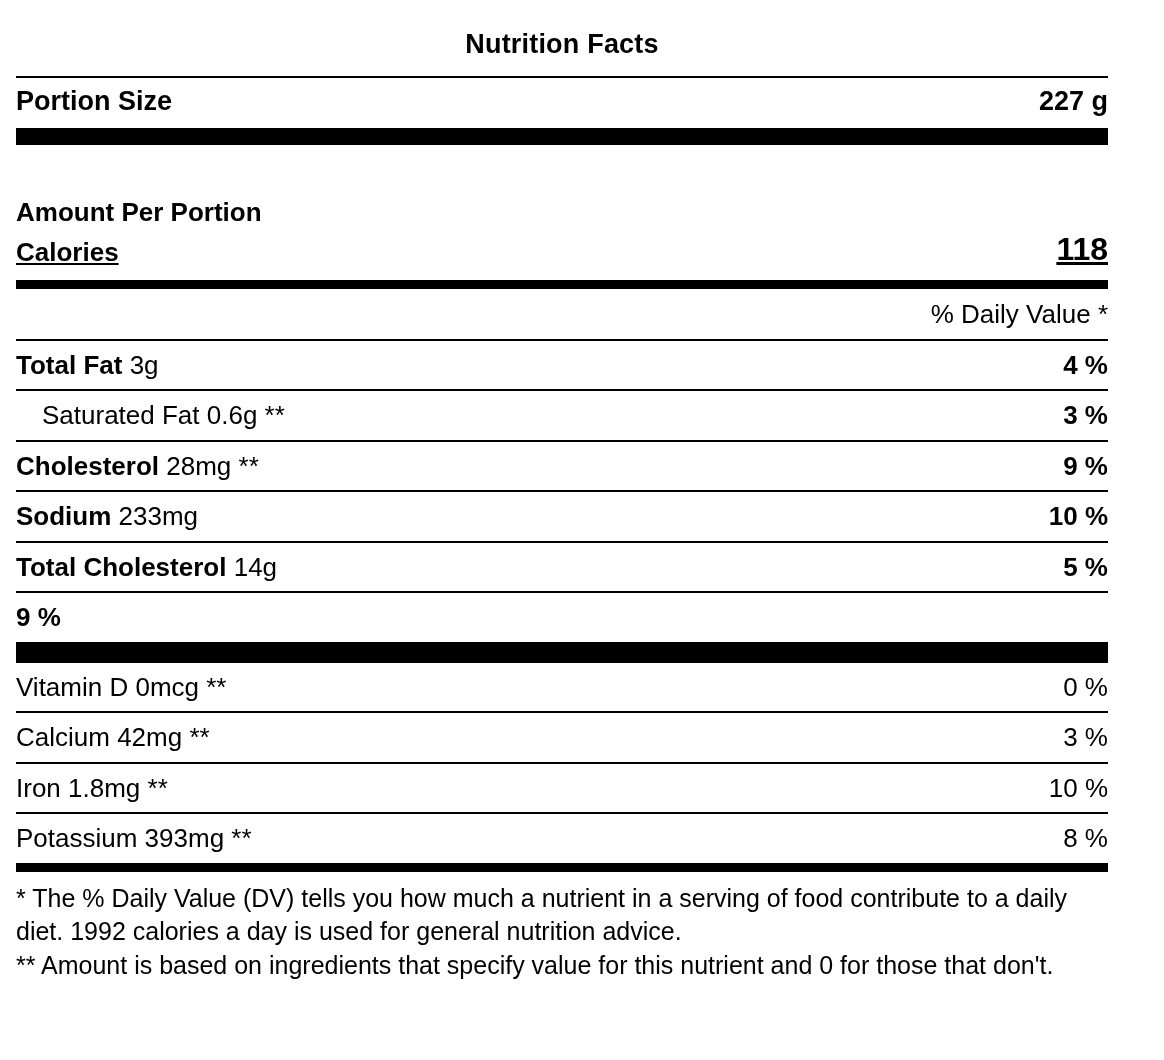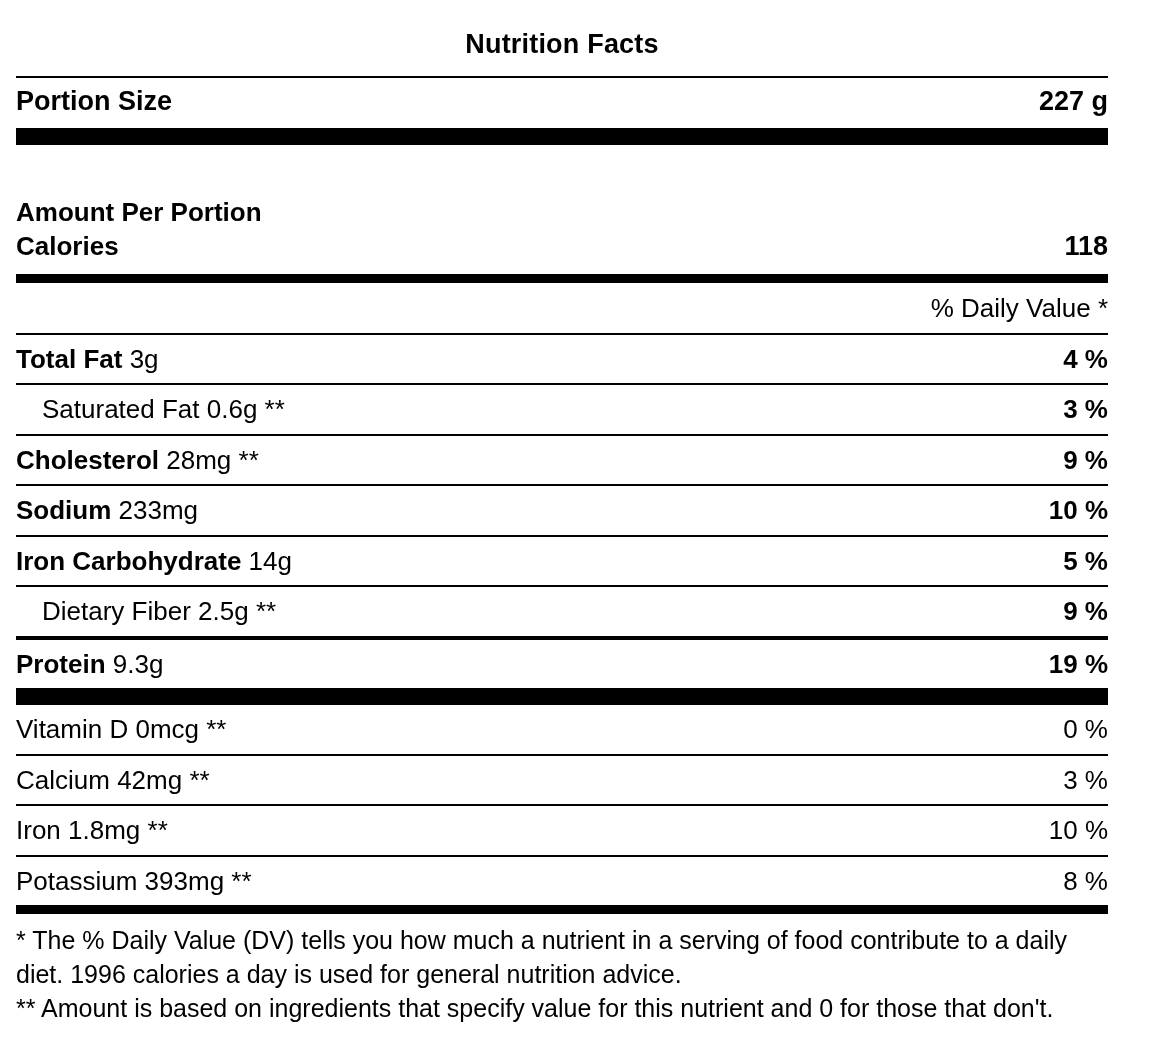--- a/index.html
+++ b/index.html
@@ -82,23 +82,24 @@
     font-weight: bold;
     line-height: 1.35;
   }
   .calories-row {
     display: flex;
     justify-content: space-between;
     align-items: flex-end;
     font-size: 26px;
     font-weight: bold;
     padding-bottom: 8px;
+    text-decoration: underline;
   }
   .calories-value {
-    font-size: 27px;
+    font-size: 32px;
     font-weight: bold;
   }
   .dv-row {
     display: flex;
     justify-content: flex-end;
     font-size: 26px;
     font-weight: normal;
     padding: 10px 0 9px 0;
   }
   .vitamins .row .right { font-weight: normal; }
@@ -160,37 +161,32 @@
   </div>
   <div class="rule-thin"></div>
 
   <div class="row">
     <span class="left"><span class="b">Sodium</span> <span class="n">233mg</span></span>
     <span class="right">10 %</span>
   </div>
   <div class="rule-thin"></div>
 
   <div class="row">
-    <span class="left"><span class="b">Iron Carbohydrate</span> <span class="n">14g</span></span>
+    <span class="left"><span class="b">Total Cholesterol</span> <span class="n">14g</span></span>
     <span class="right">5 %</span>
   </div>
   <div class="rule-thin"></div>
 
   <div class="row">
-    <span class="left indent"><span class="n">Dietary Fiber</span> <span class="n">2.5g **</span></span>
     <span class="right">9 %</span>
   </div>
   <div class="rule-thin"></div>
 
   <div class="rule-thin"></div>
 
-  <div class="row">
-    <span class="left"><span class="b">Protein</span> <span class="n">9.3g</span></span>
-    <span class="right">19 %</span>
-  </div>
 
   <div class="rule-thick"></div>
 
   <div class="vitamins">
     <div class="row">
       <span class="left">Vitamin D 0mcg **</span>
       <span class="right">0 %</span>
     </div>
     <div class="rule-thin"></div>
     <div class="row">
@@ -205,17 +201,17 @@
     <div class="rule-thin"></div>
     <div class="row">
       <span class="left">Potassium 393mg **</span>
       <span class="right">8 %</span>
     </div>
   </div>
 
   <div class="rule-med"></div>
 
   <div class="footnotes">
-    <p>* The % Daily Value (DV) tells you how much a nutrient in a serving of food contribute to a daily diet. 1996 calories a day is used for general nutrition advice.</p>
+    <p>* The % Daily Value (DV) tells you how much a nutrient in a serving of food contribute to a daily diet. 1992 calories a day is used for general nutrition advice.</p>
     <p>** Amount is based on ingredients that specify value for this nutrient and 0 for those that don't.</p>
   </div>
 
 </div>
 
 </body></html>

